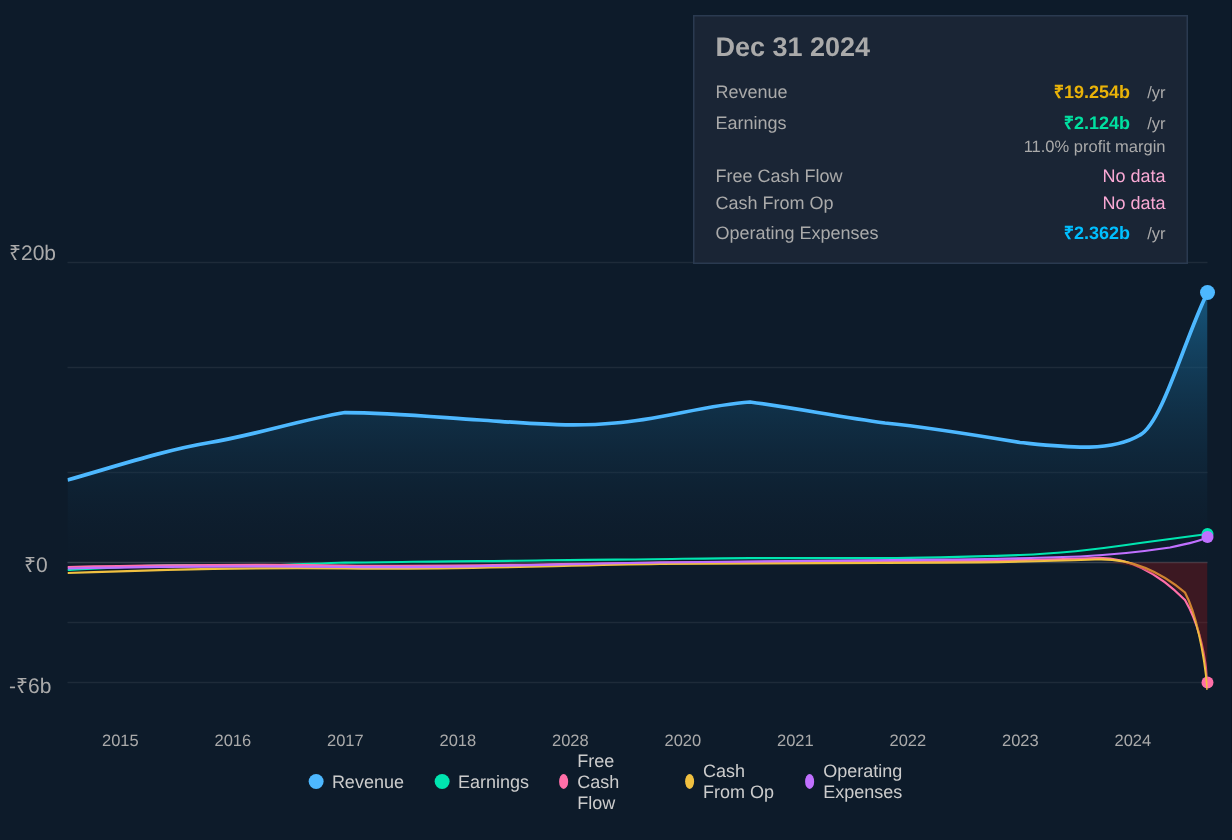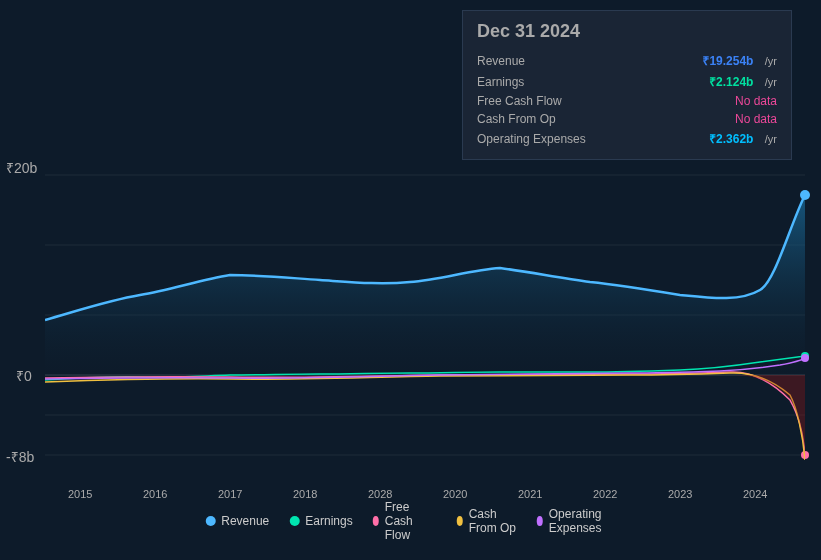--- a/index.html
+++ b/index.html
@@ -47,35 +47,35 @@
       font-size: 12px;
       color: #aaa;
     }
 
     .tooltip-label {
       color: #aaa;
       min-width: 120px;
     }
 
     .tooltip-value {
-      color: #3b82f6;
+      color: #eab308;
       font-weight: bold;
     }
 
     .tooltip-value.earnings {
       color: #00e0a0;
     }
 
     .tooltip-value.opex {
       color: #00bfff;
       margin-left: 36px;
     }
 
     .tooltip-value.nodata {
-      color: #ec4899;
+      color: #f9a8d4;
       font-weight: normal;
     }
 
     .tooltip-margin {
       color: #aaa;
       font-size: 11px;
       margin-left: 8px;
     }
 
     .profit-margin-span {
@@ -238,21 +238,21 @@
       M 730,375
       C 750,375 770,378 790,398
       C 797,410 803,430 805,455
       L 805,375 Z
     " fill="rgba(150,20,20,0.35)" clip-path="url(#chartClip)"></path>
 
   </svg>
 
   <div class="y-label" style="top:158px; left:6px;">₹20b</div>
   <div class="y-label" style="top:366px; left:16px;">₹0</div>
-  <div class="y-label" style="top:447px; left:6px;">-₹8b</div>
+  <div class="y-label" style="top:447px; left:6px;">-₹6b</div>
 
   <div class="x-label" style="left:68px;">2015</div>
   <div class="x-label" style="left:143px;">2016</div>
   <div class="x-label" style="left:218px;">2017</div>
   <div class="x-label" style="left:293px;">2018</div>
   <div class="x-label" style="left:368px;">2028</div>
   <div class="x-label" style="left:443px;">2020</div>
   <div class="x-label" style="left:518px;">2021</div>
   <div class="x-label" style="left:593px;margin-top:44px;">2022</div>
   <div class="x-label" style="left:668px;">2023</div>
@@ -269,20 +269,24 @@
       </span>
     </div>
 
     <div class="tooltip-row">
       <span class="tooltip-label">Earnings</span>
       <span>
         <span class="tooltip-value earnings">₹2.124b</span>
         <span class="tooltip-margin">/yr</span>
       </span>
     </div>
+    <div class="tooltip-row" style="margin-top:-2px; margin-bottom:2px;">
+      <span></span>
+      <span class="profit-margin-span" style="font-size:11px; color:#aaa;">11.0% profit margin</span>
+    </div>
 
     <div class="tooltip-row">
       <span class="tooltip-label">Free Cash Flow</span>
       <span class="tooltip-value nodata">No data</span>
     </div>
 
     <div class="tooltip-row">
       <span class="tooltip-label">Cash From Op</span>
       <span class="tooltip-value nodata">No data</span>
     </div>

